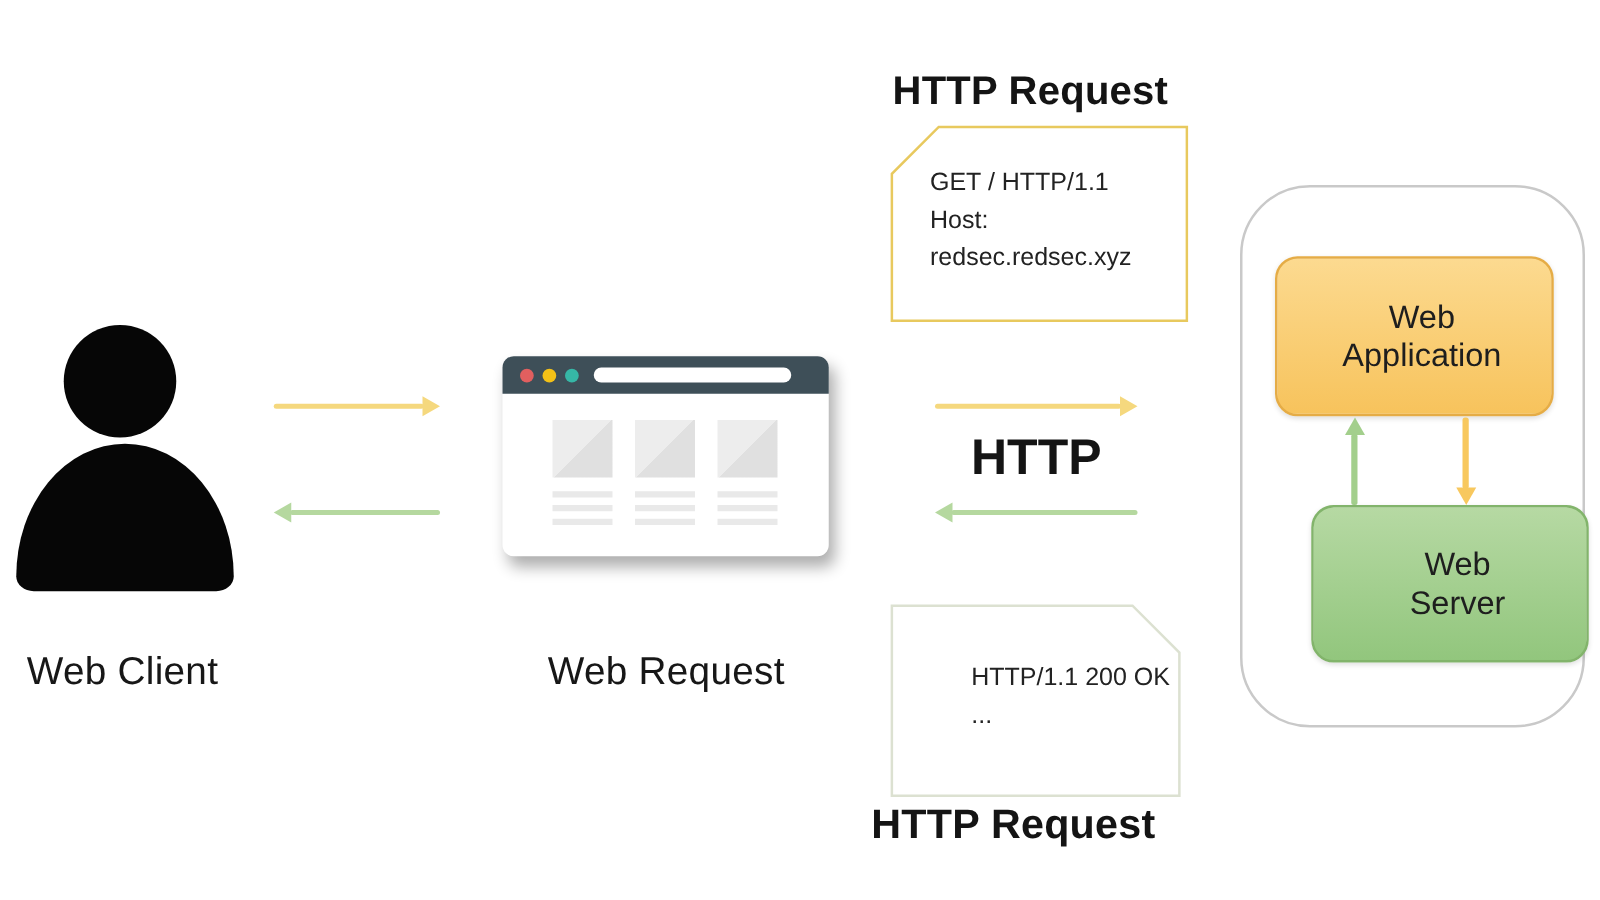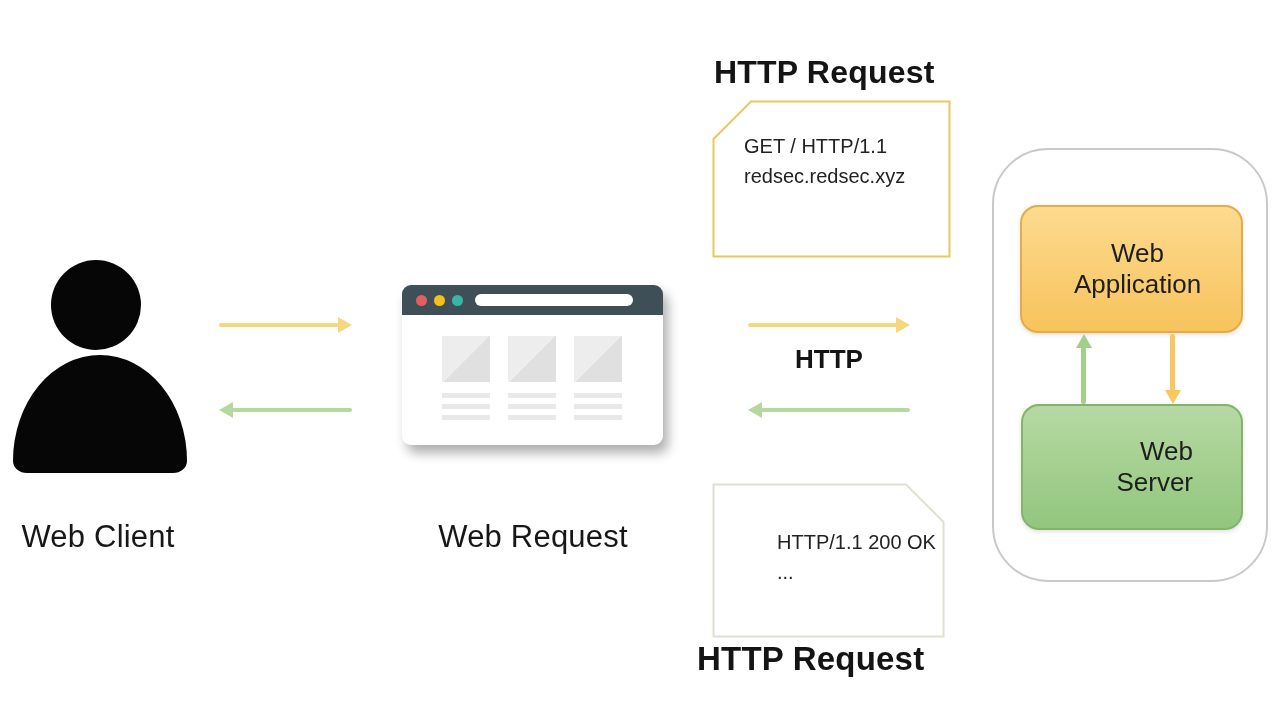--- a/index.html
+++ b/index.html
@@ -37,43 +37,43 @@
   .url-bar{margin-left:5px;width:158px;height:12px;background:#ffffff;border-radius:7px;}
   .browser-body{position:absolute;left:0;top:30px;right:0;bottom:0;display:flex;gap:18px;
     padding:21px 0 0 40px;box-sizing:border-box;}
   .ph-col{width:48px;}
   .ph-img{width:48px;height:46px;background:linear-gradient(135deg,#ededed 50%,#e0e0e0 50%);}
   .ph-lines{margin-top:11px;}
   .ph-line{height:5px;background:#e9e9e9;margin-bottom:6px;}
   .browser-label{left:420px;top:494px;width:226px;}
 
   
-  .http-label{left:748px;top:344px;width:162px;text-align:center;font-size:26px;font-weight:600;color:#141414;}
+  .http-label{left:748px;top:344px;width:162px;text-align:center;font-size:40px;font-weight:600;color:#141414;}
 
   
   .note-title{font-size:32px;font-weight:600;text-align:left;color:#141414;letter-spacing:0.2px;}
   .req-title{left:714px;top:54px;width:250px;}
   .resp-title{left:697px;top:640px;width:250px;font-size:33px;}
   .note-svg{display:block;}
   .req-note-svg{left:712px;top:100px;}
   .resp-note-svg{left:712px;top:483px;}
   .note-text{font-size:20px;line-height:30px;color:#222;}
   .req-text{left:744px;top:131px;}
   .resp-text{left:760px;top:527px;margin-left:17px;}
 
   
   .server-container{left:992px;top:148px;width:276px;height:434px;background:#ffffff;
     border:2px solid #C9C9C9;border-radius:56px;box-sizing:border-box;}
   .srv-box{display:flex;align-items:center;justify-content:center;text-align:center;
     font-size:26px;line-height:31px;color:#1e1e1e;box-sizing:border-box;border-radius:18px;padding-left:12px;}
   .app-box{left:1020px;top:205px;width:223px;height:128px;border:2px solid #E5AC46;
     background:linear-gradient(#FCDA90,#F7C35C);box-shadow:0 2px 4px rgba(0,0,0,0.12);}
   .app-box .wrap{width:160px;}
-  .server-box{left:1021px;top:404px;width:222px;height:126px;border:2px solid #82B46B;
-    background:linear-gradient(#B6D9A3,#92C67D);box-shadow:0 2px 4px rgba(0,0,0,0.12);text-align:right;}
+  .server-box{left:1049px;top:404px;width:222px;height:126px;border:2px solid #82B46B;
+    background:linear-gradient(#B6D9A3,#92C67D);box-shadow:0 2px 4px rgba(0,0,0,0.12);}
   .server-box .wrap{width:110px;}
 
   
   .v-shaft{width:5px;border-radius:2px;}
   .v-shaft.green{background:#A3CF8C;}
   .v-shaft.yellow{background:#F8C85E;}
   .head-up::before{content:"";position:absolute;top:-13px;left:50%;transform:translateX(-50%);
     border-bottom:14px solid #A3CF8C;border-left:8px solid transparent;border-right:8px solid transparent;}
   .head-down::after{content:"";position:absolute;bottom:-13px;left:50%;transform:translateX(-50%);
     border-top:14px solid #F8C85E;border-left:8px solid transparent;border-right:8px solid transparent;}
@@ -129,20 +129,21 @@
   <div class="abs h-shaft yellow head-right" style="left:748px;top:323px;width:149px;"></div>
   <div class="abs http-label">HTTP</div>
   <div class="abs h-shaft green head-left" style="left:761px;top:408px;width:149px;"></div>
 
   <div class="abs note-title req-title">HTTP Request</div>
   <svg class="abs note-svg req-note-svg" width="239" height="158" viewBox="0 0 239 158">
     <path d="M 39 1.5 L 237.5 1.5 L 237.5 156.5 L 1.5 156.5 L 1.5 39 Z" fill="#ffffff" stroke="#E8C95E" stroke-width="2"></path>
   </svg>
   <div class="abs note-text req-text">
     <div>GET / HTTP/1.1</div>
+    <div>Host:</div>
     <div>redsec.redsec.xyz</div>
   </div>
 
   <svg class="abs note-svg resp-note-svg" width="233" height="155" viewBox="0 0 233 155">
     <path d="M 1.5 1.5 L 194 1.5 L 231.5 39 L 231.5 153.5 L 1.5 153.5 Z" fill="#ffffff" stroke="#DCE1D1" stroke-width="2"></path>
   </svg>
   <div class="abs note-text resp-text">
     <div>HTTP/1.1 200 OK</div>
     <div>...</div>
   </div>

